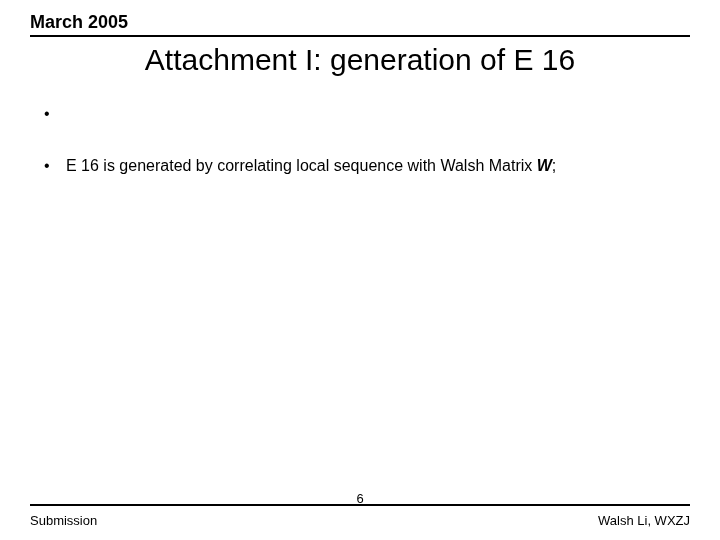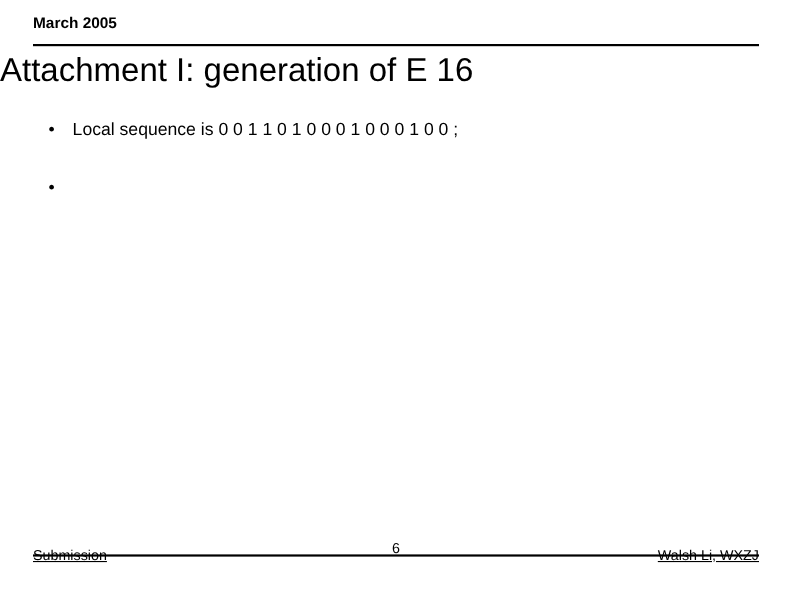--- a/index.html
+++ b/index.html
@@ -9,31 +9,31 @@
     background: #fff;
     font-family: Arial, Helvetica, sans-serif;
     color: #000;
     position: relative;
     overflow: hidden;
   }
   .header {
     display: flex;
     justify-content: space-between;
     align-items: flex-end;
-    padding: 12px 30px 12px 30px;
-    font-size: 14px;
+    padding: 12px 30px 2px 30px;
+    font-size: 18px;
     font-weight: bold;
   }
   .header-rule {
     margin: 0 30px;
     border: none;
     border-top: 2px solid #000;
   }
   .title {
-    text-align: left;
+    text-align: center;
     font-size: 30px;
     font-weight: normal;
     margin-top: 6px;
   }
   .content {
     padding: 26px 44px 0 44px;
     font-size: 16px;
   }
   .bullet {
     display: flex;
@@ -49,26 +49,25 @@
     left: 30px;
     right: 30px;
     bottom: 34px;
     border: none;
     border-top: 2px solid #000;
   }
   .footer {
     position: absolute;
     left: 30px;
     right: 30px;
-    bottom: 28px;
+    bottom: 12px;
     display: flex;
     justify-content: space-between;
     align-items: center;
     font-size: 13px;
-    text-decoration: underline;
   }
   .page-number {
     position: absolute;
     left: 0;
     right: 0;
     bottom: 34px;
     text-align: center;
     font-size: 13px;
   }
 </style>
@@ -78,24 +77,26 @@
 <div class="header">
   <span>March 2005</span>
 </div>
 <hr class="header-rule">
 
 <div class="title">Attachment I: generation of E 16</div>
 
 <div class="content">
   <div class="bullet">
     <span class="dot">•</span>
-    <span>Local sequence is 0 0 1 1 0 1 0 0 0 1 0 0 0 1 0 0 ;</span>
   </div>
   <div class="bullet">
     <span class="dot">•</span>
+    <span>
+      <span>E 16 is generated by correlating local sequence with Walsh Matrix </span><i><b>W</b></i><span>;</span>
+    </span>
   </div>
 </div>
 
 <div class="page-number">6</div>
 <hr class="footer-rule">
 <div class="footer">
   <span>Submission</span>
   <span>Walsh Li, WXZJ</span>
 </div>
 

